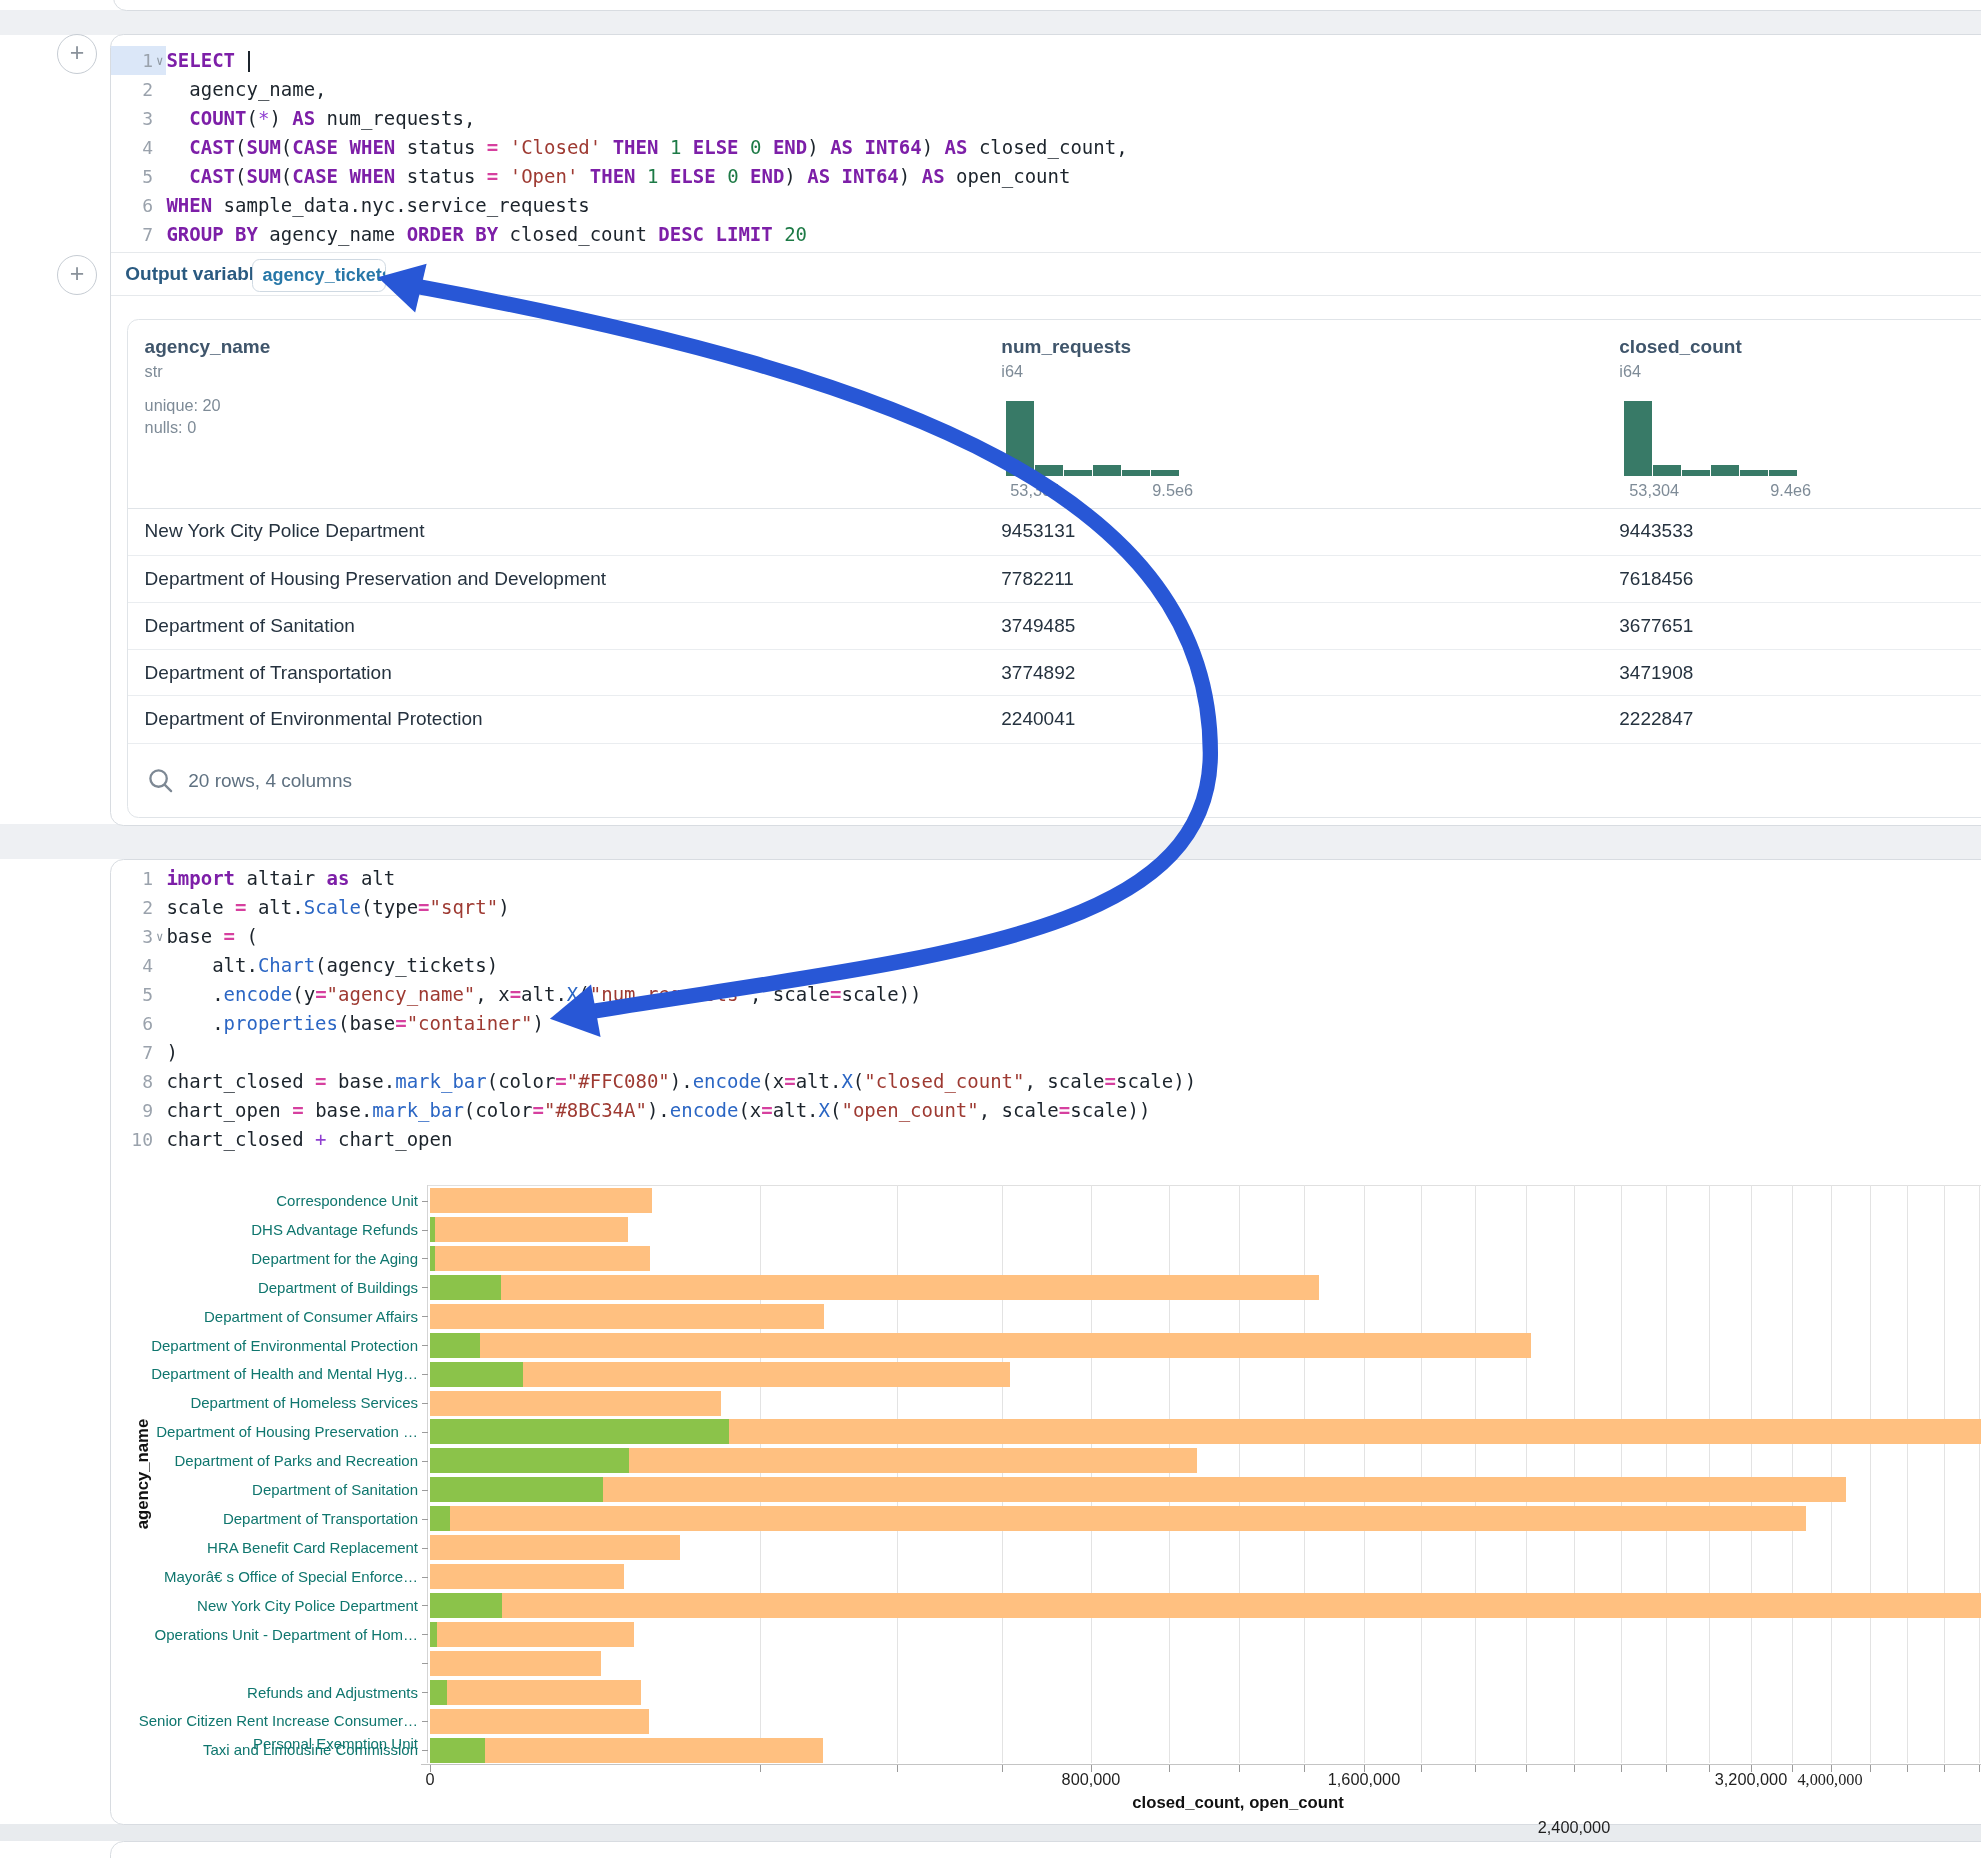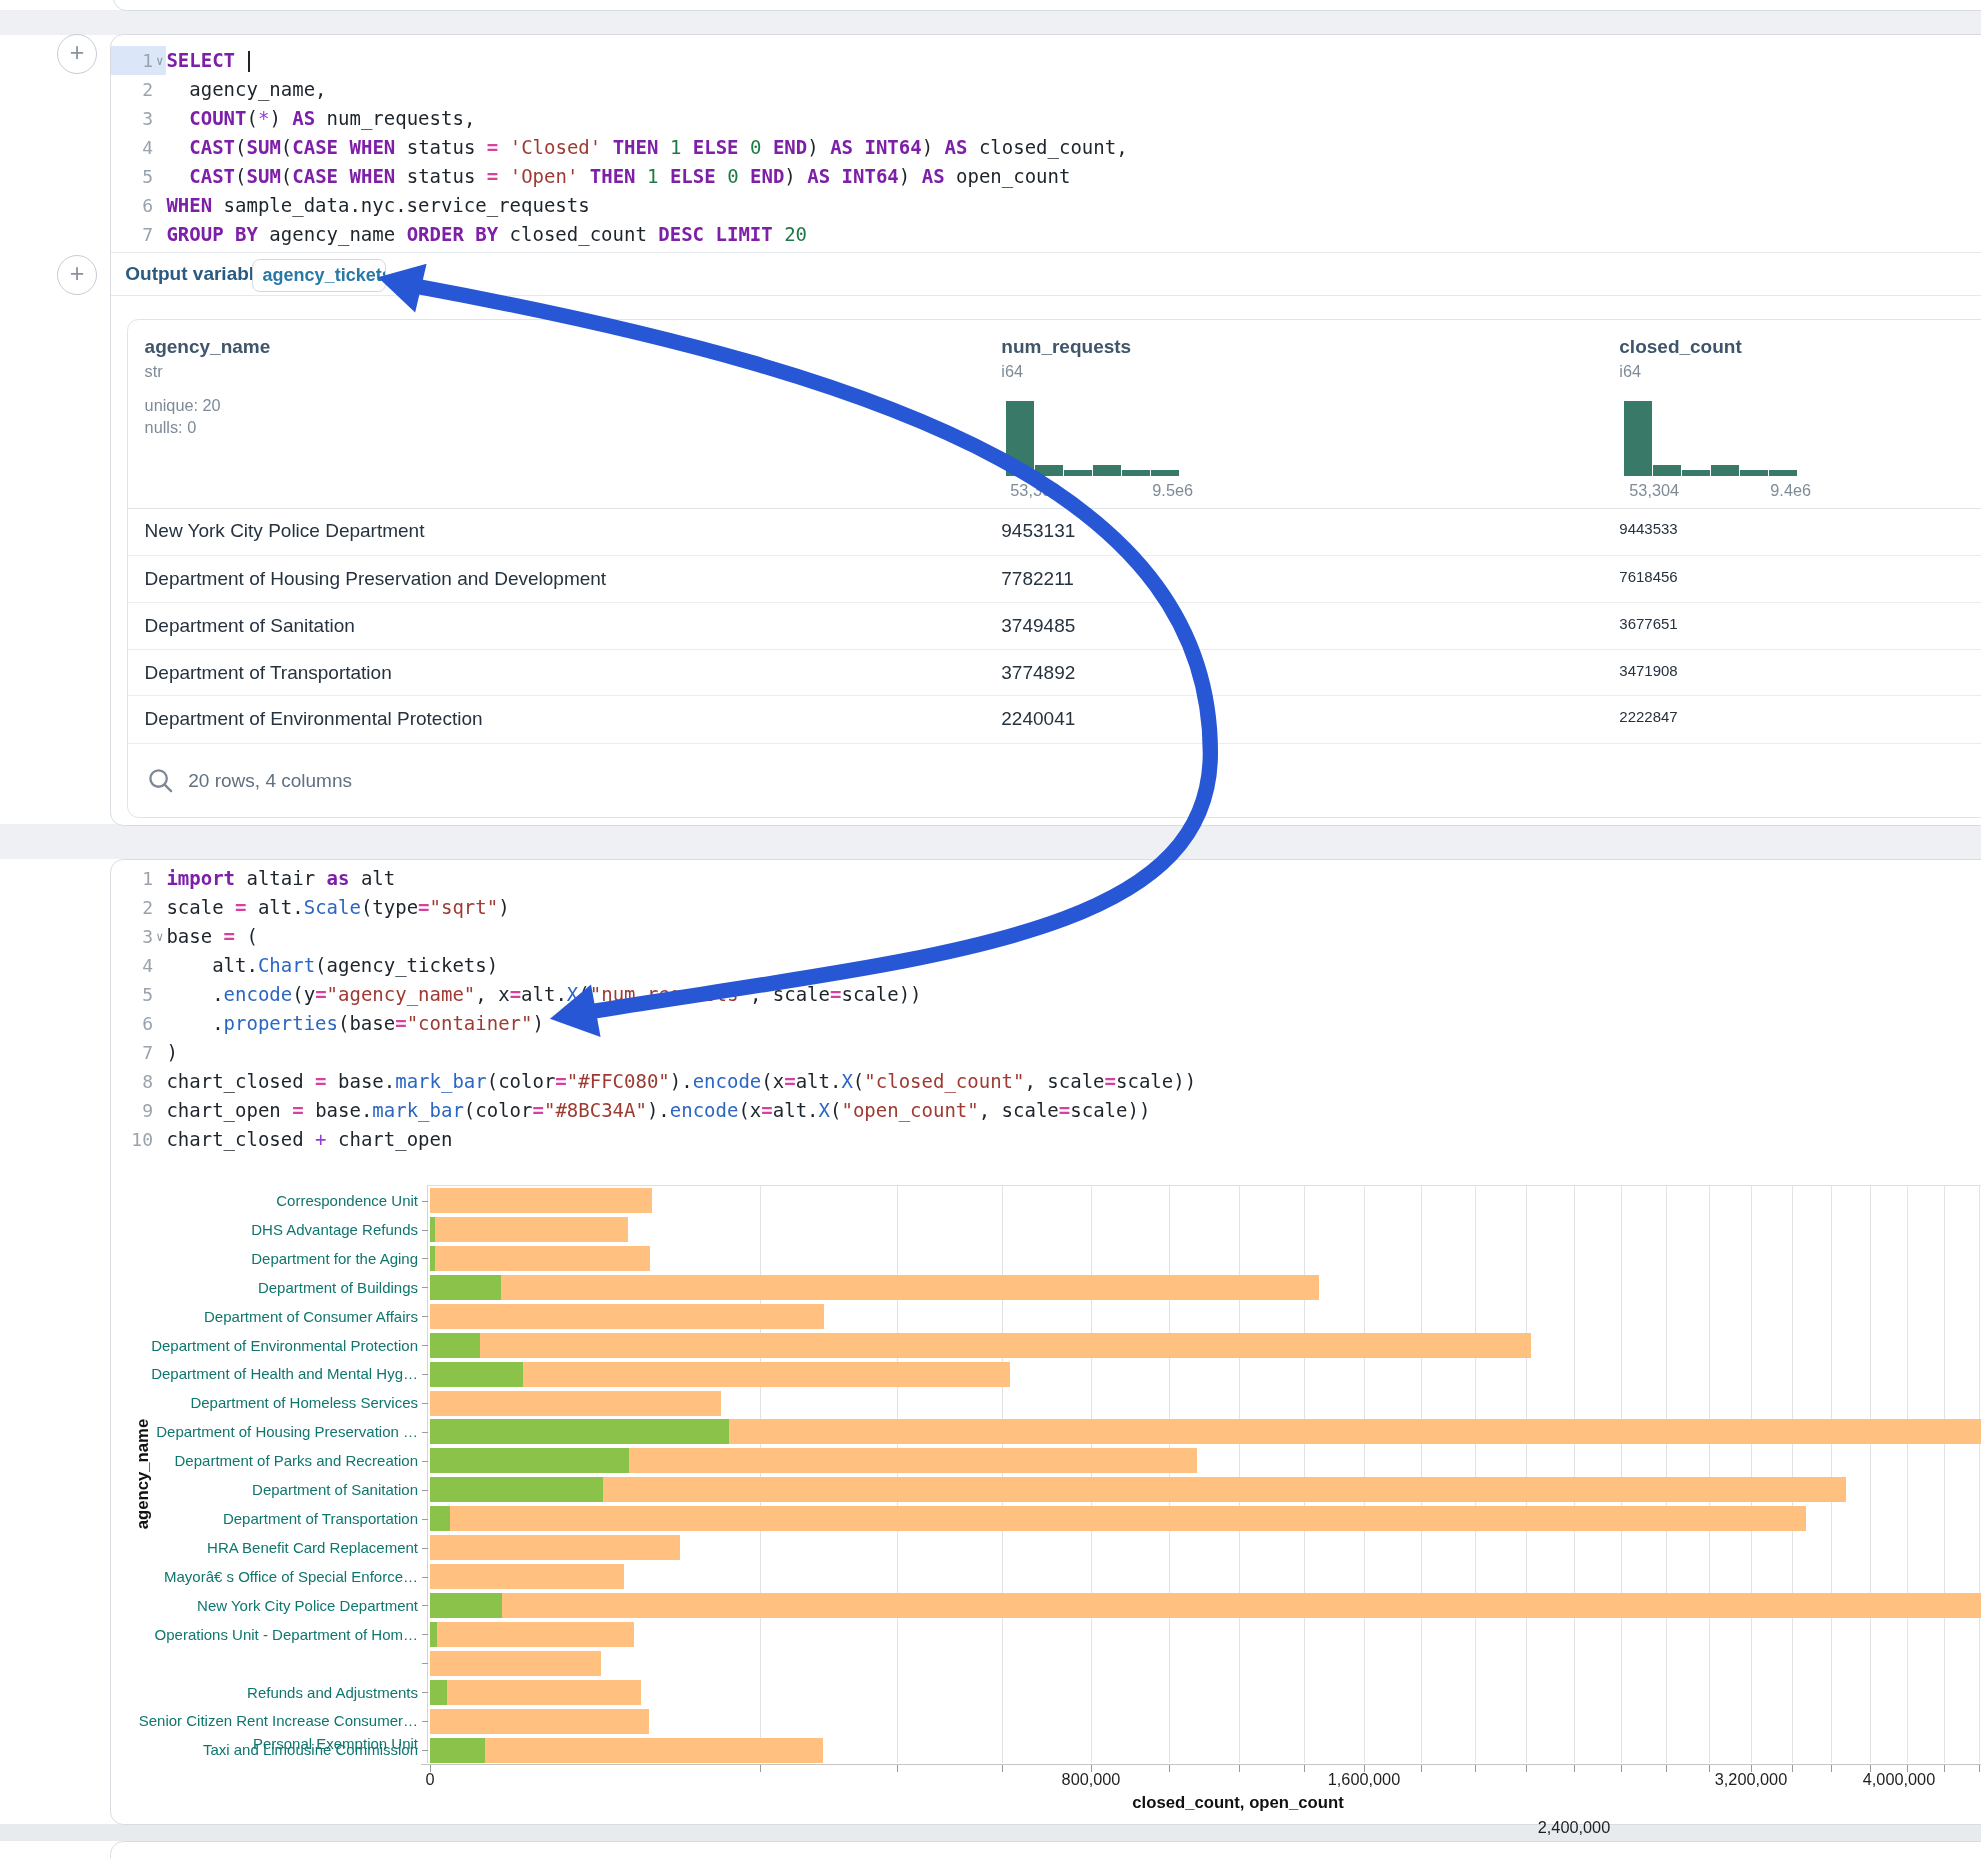--- a/index.html
+++ b/index.html
@@ -33,21 +33,21 @@
         font-size:18px;line-height:30px;padding-left:9.6px;}
   
   .card{position:absolute;background:#fff;border:1.4px solid #e0e4e8;border-radius:11.5px;}
   .colname{position:absolute;font-size:19px;font-weight:bold;color:#3f556b;}
   .colmeta{position:absolute;font-size:16.3px;color:#7e8b97;}
   .hist{position:absolute;display:flex;align-items:flex-end;}
   .hist div{background:#387a67;margin-right:1px;}
   .trow{position:absolute;left:0;right:0;height:47px;border-top:1.4px solid #eaedf0;}
   .trow .c0{position:absolute;left:16.3px;top:11.5px;font-size:19px;color:#25323f;}
   .trow .c1{position:absolute;left:873px;top:11.5px;font-size:19px;color:#25323f;}
-  .trow .c2{position:absolute;left:1491px;top:11.5px;font-size:15px;color:#25323f;}
+  .trow .c2{position:absolute;left:1491px;top:11.5px;font-size:19px;color:#25323f;}
   .tfooter{position:absolute;font-size:19px;color:#5f7181;}
   
   .grid{position:absolute;width:1px;background:#e3e3e3;}
   .bar{position:absolute;height:25px;}
   .ylab{position:absolute;width:294px;text-align:right;font-size:15px;color:#0f766e;line-height:15.3px;}
   .ytick{position:absolute;width:5.7px;height:1.4px;background:#9b9b9b;}
   .xtick{position:absolute;width:1.4px;height:6.7px;background:#9b9b9b;}
   .xlab{position:absolute;font-size:16.3px;color:#1f1f1f;transform:translateX(-50%);}
   .axis-title{position:absolute;font-weight:bold;font-size:16.7px;color:#111;}
 </style>
@@ -213,21 +213,21 @@
       <div class="grid" style="left: 1944px; top: 1185px; height: 578px;"></div>
       <div class="xtick" style="left: 1944px; top: 1765px;"></div>
       <div class="grid" style="left: 1979px; top: 1185px; height: 578px;"></div>
       <div class="xtick" style="left: 1979px; top: 1765px;"></div>
       <div class="xtick" style="left: 430px; top: 1765px;"></div>
       <div class="xlab" style="left: 430px; top: 1770px;">0</div>
       <div class="xlab" style="left: 1091px; top: 1770px;">800,000</div>
       <div class="xlab" style="left: 1364px; top: 1770px;">1,600,000</div>
       <div class="xlab" style="left: 1574px; top: 1770px; margin-top: 48px;">2,400,000</div>
       <div class="xlab" style="left: 1751px; top: 1770px;">3,200,000</div>
-      <div class="xlab" style="left: 1899px; top: 1770px;">4,000,000</div>
+      <div class="xlab" style="left: 1830px; top: 1770px; font-family: Liberation Serif, serif;">4,000,000</div>
       <div class="ylab" style="left: 124px; top: 1193px;">Correspondence Unit</div>
       <div class="ytick" style="left: 422px; top: 1201px;"></div>
       <div class="bar" style="left: 430px; top: 1188px; width: 222px; background: rgb(255, 192, 128);"></div>
       <div class="ylab" style="left: 124px; top: 1222px;">DHS Advantage Refunds</div>
       <div class="ytick" style="left: 422px; top: 1230px;"></div>
       <div class="bar" style="left: 430px; top: 1217px; width: 198px; background: rgb(255, 192, 128);"></div>
       <div class="bar" style="left: 430px; top: 1217px; width: 4.7px; background: rgb(139, 195, 74);"></div>
       <div class="ylab" style="left: 124px; top: 1251px;">Department for the Aging</div>
       <div class="ytick" style="left: 422px; top: 1258px;"></div>
       <div class="bar" style="left: 430px; top: 1246px; width: 220px; background: rgb(255, 192, 128);"></div>

